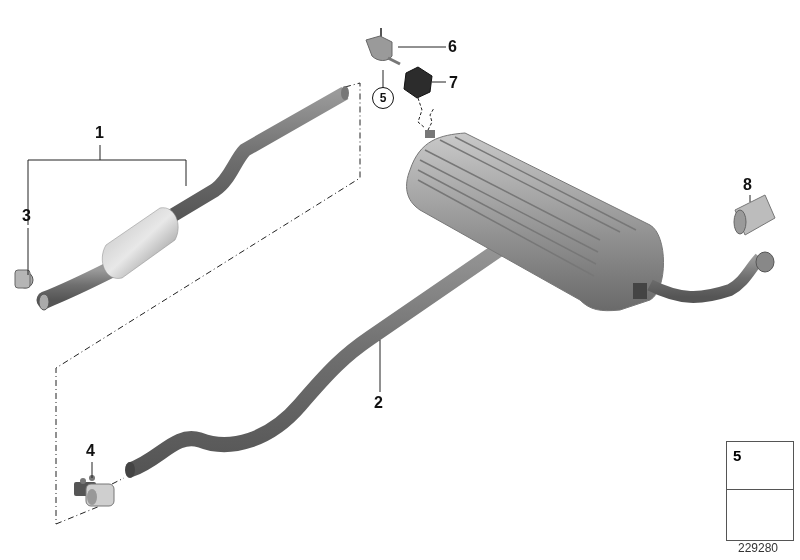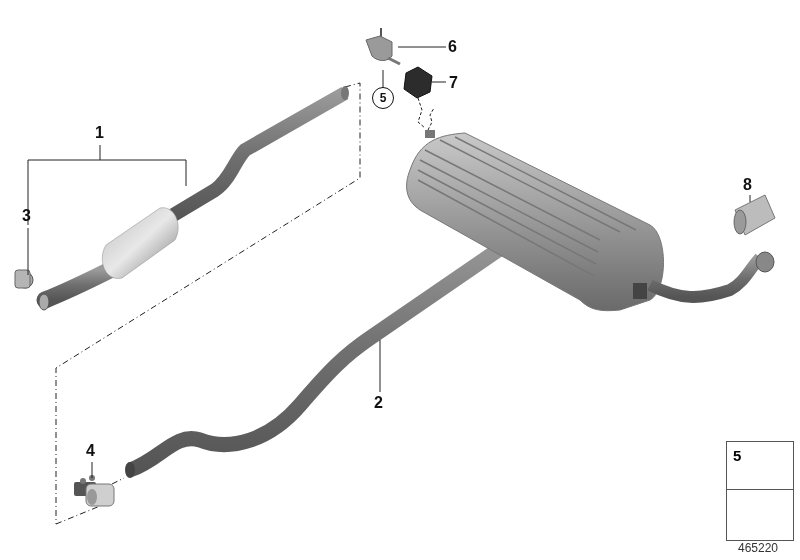--- a/index.html
+++ b/index.html
@@ -128,13 +128,13 @@
 <div class="circle-callout" style="left:372px;top:87px;">5</div>
 <div class="callout" style="left:448px;top:39px;">6</div>
 <div class="callout" style="left:449px;top:75px;">7</div>
 <div class="callout" style="left:743px;top:177px;">8</div>
 
 <div class="legend">
   <div class="cell1">
     <span class="num">5</span>
   </div>
 </div>
-<div class="diagram-id">465220</div>
+<div class="diagram-id">229280</div>
 
 </body></html>

